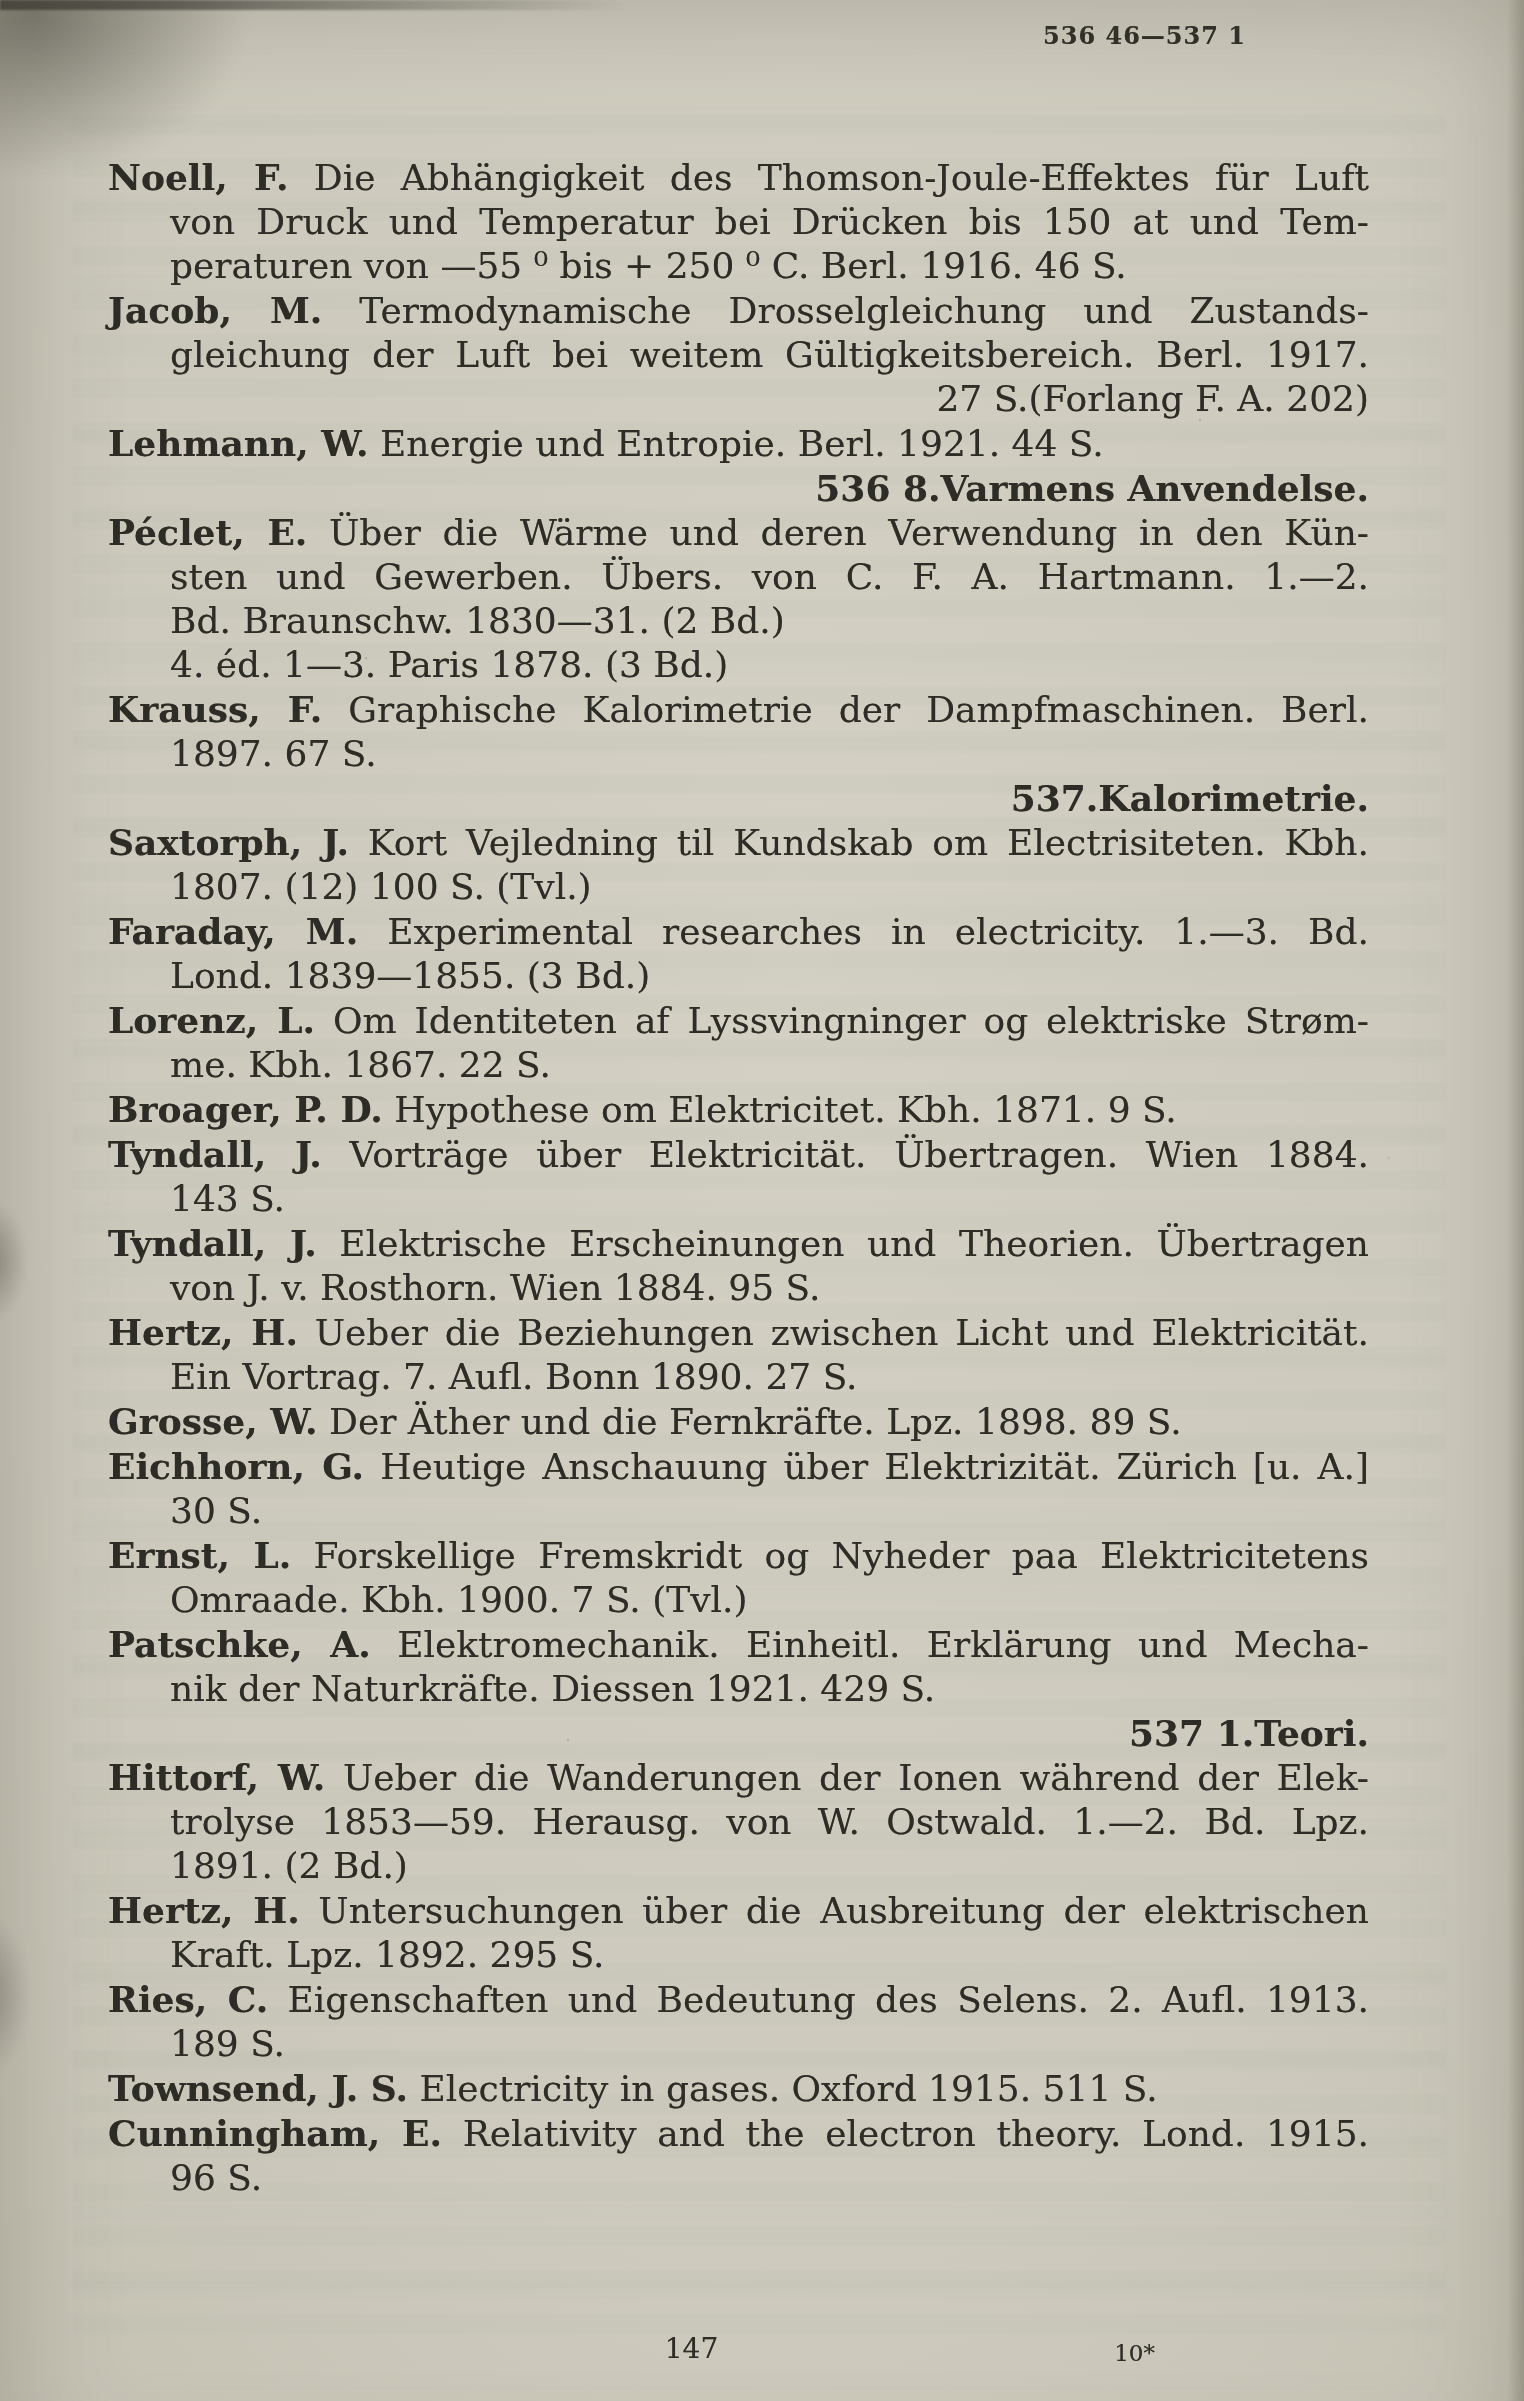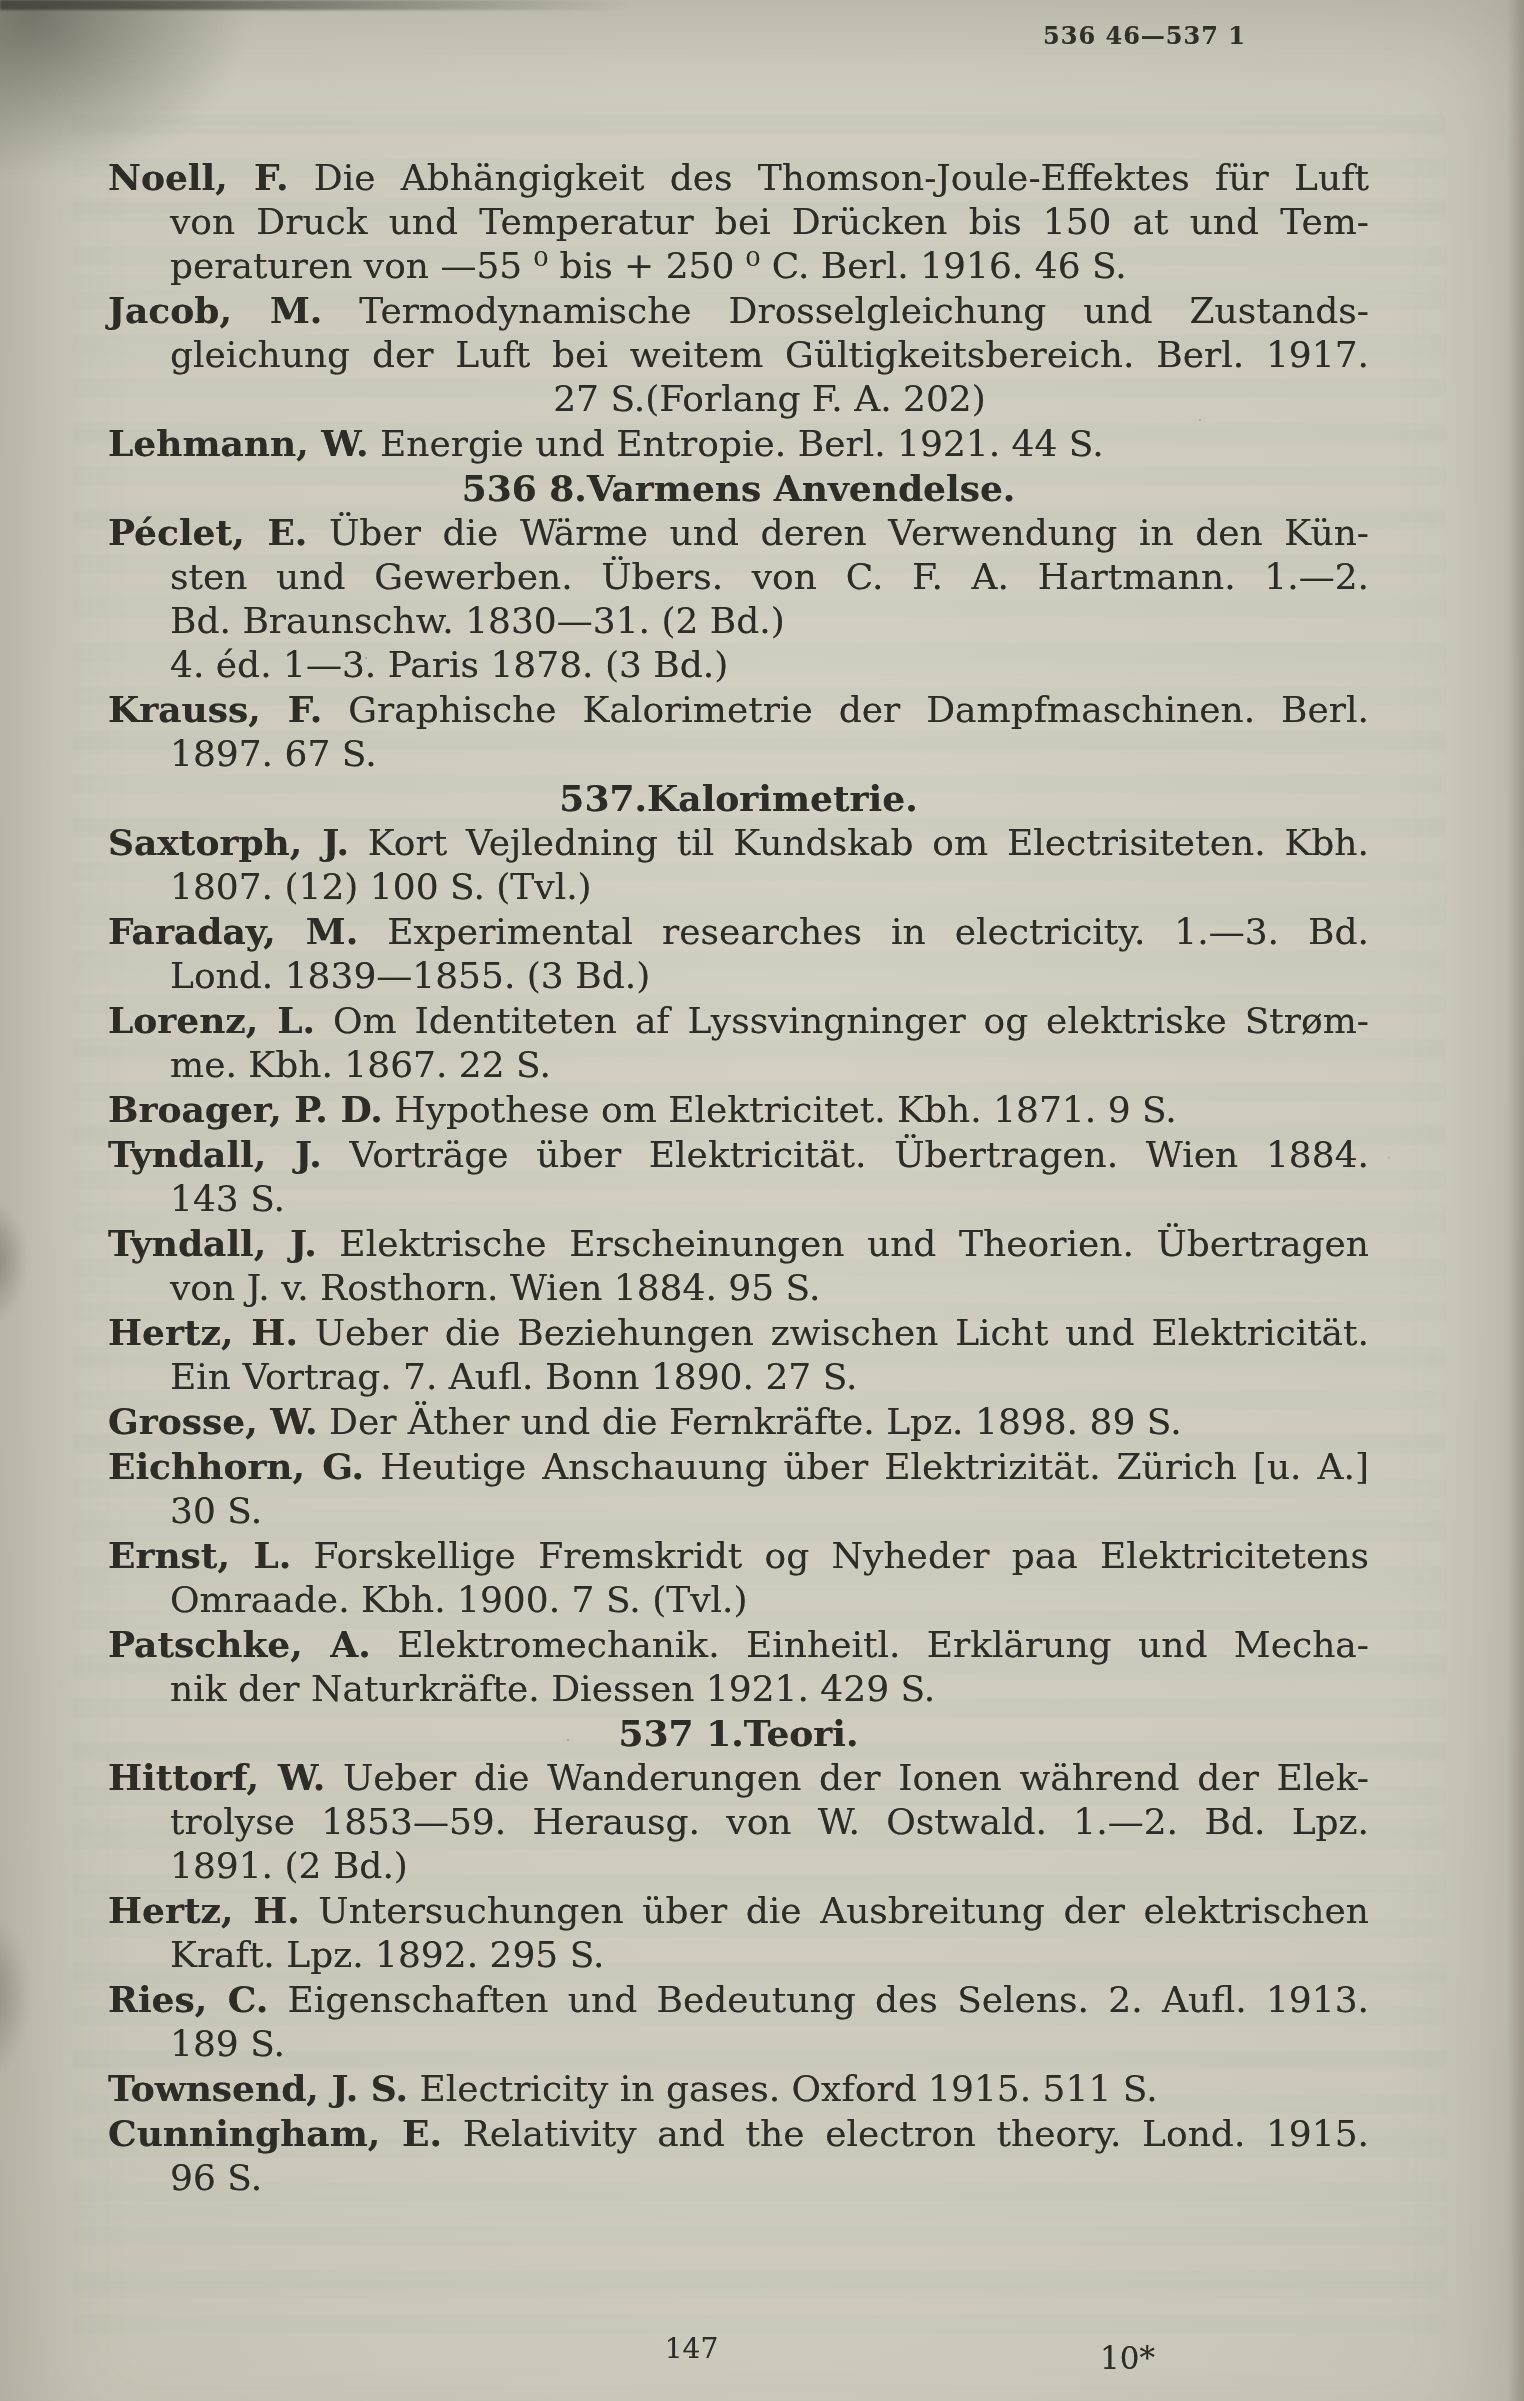--- a/index.html
+++ b/index.html
@@ -72,29 +72,29 @@
   .content {
     position:absolute; left:108px; top:155px; width:1261px;
     font-size:36px; line-height:44px;
   }
   .content, .running-head, .footer, .signature {
     text-shadow:0 0 0.5px rgba(46,44,39,.5);
   }
   .line { text-align:justify; text-align-last:justify; }
   .line.end { text-align-last:left; }
   .line.indent { padding-left:62px; }
-  .line.split { display:flex; justify-content:center; }
+  .line.split { display:flex; justify-content:flex-end; }
   .author { font-weight:bold; }
   .entry.section .line span { font-weight:bold; }
   .footer {
     position:absolute; top:2332px; left:61px; width:1261px; font-size:28px;
   }
   .page-number { display:block; text-align:center; }
   .signature {
-    position:absolute; top:2340px; right:369px; font-size:31px;
+    position:absolute; top:2340px; right:369px; font-size:23px;
   }
 </style>
 </head>
 <body>
 
 <div class="page">
   <div class="artifact top-streak"></div>
   <div class="artifact corner-shadow"></div>
   <div class="artifact left-smudge-1"></div>
   <div class="artifact left-smudge-2"></div>

